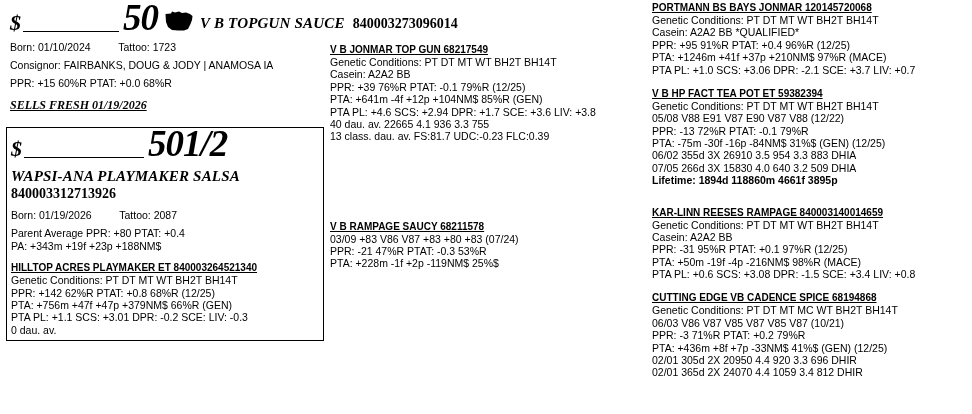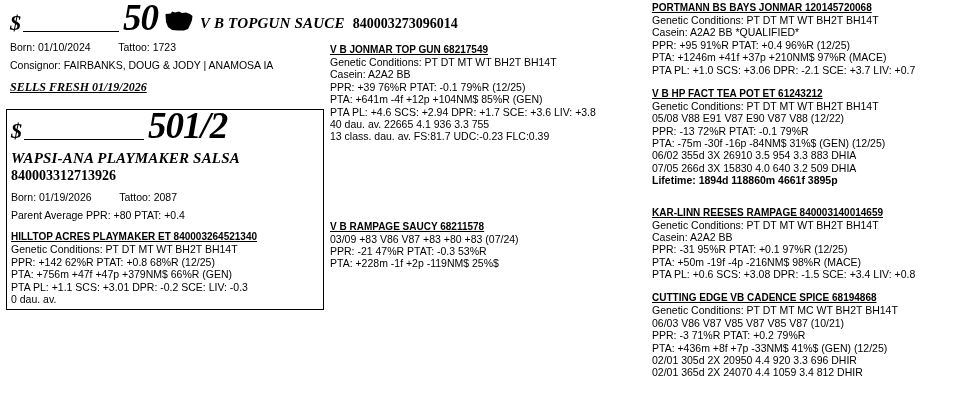--- a/index.html
+++ b/index.html
@@ -148,20 +148,21 @@
       </div>
 
       <div class="meta">
         <div style="margin-top:6px;">
           <span>Born: 01/10/2024</span>
           <span style="display:inline-block;width:22px;"></span>
           <span>Tattoo:  1723</span>
         </div>
         <div class="meta-row">Consignor: FAIRBANKS, DOUG &amp; JODY  |  ANAMOSA IA</div>
         <div class="meta-row tight">
+          <div>PPR: +15 60%R PTAT: +0.0 68%R</div>
         </div>
         <div class="sells-fresh">SELLS FRESH 01/19/2026</div>
       </div>
     </div>
 
     <div class="lot boxed" style="margin-top:10px;">
       <div class="lotnum-row">
         <span class="dollar">$</span>
         <span class="blankline" style="width:120px;"></span>
         <span class="lotnumber">50</span>
@@ -172,20 +173,21 @@
       <div class="reg-line">840003312713926</div>
 
       <div class="meta">
         <div>
           <span>Born: 01/19/2026</span>
           <span style="display:inline-block;width:22px;"></span>
           <span>Tattoo:  2087</span>
         </div>
         <div class="meta-row tight">
           <div>Parent Average PPR: +80 PTAT: +0.4</div>
+          <div>PA: +343m +19f +23p +188NM$</div>
         </div>
       </div>
 
       <div style="margin-top:10px;">
         <div class="hdr-underline">HILLTOP ACRES PLAYMAKER ET 840003264521340</div>
         <div class="tight" style="margin-top:1px;">
           <div>Genetic Conditions: PT DT MT WT BH2T BH14T</div>
           <div>PPR: +142 62%R PTAT: +0.8 68%R (12/25)</div>
           <div>PTA: +756m +47f +47p +379NM$ 66%R (GEN)</div>
           <div>PTA PL: +1.1 SCS: +3.01 DPR: -0.2 SCE: LIV: -0.3</div>
@@ -229,21 +231,21 @@
       <div class="tight" style="margin-top:1px;">
         <div>Genetic Conditions: PT DT MT WT BH2T BH14T</div>
         <div>Casein: A2A2 BB *QUALIFIED*</div>
         <div>PPR: +95 91%R PTAT: +0.4 96%R (12/25)</div>
         <div>PTA: +1246m +41f +37p +210NM$ 97%R (MACE)</div>
         <div>PTA PL: +1.0 SCS: +3.06 DPR: -2.1 SCE: +3.7 LIV: +0.7</div>
       </div>
     </div>
 
     <div class="block" style="margin-top:2px;">
-      <div class="hdr-underline">V B HP FACT TEA POT ET 61243212</div>
+      <div class="hdr-underline">V B HP FACT TEA POT ET 59382394</div>
       <div class="tight" style="margin-top:1px;">
         <div>Genetic Conditions: PT DT MT WT BH2T BH14T</div>
         <div>05/08 V88 E91 V87 E90 V87 V88 (12/22)</div>
         <div>PPR: -13 72%R PTAT: -0.1 79%R</div>
         <div>PTA: -75m -30f -16p -84NM$ 31%$ (GEN) (12/25)</div>
         <div>06/02 355d 3X 26910 3.5 954 3.3 883 DHIA</div>
         <div>07/05 266d 3X 15830 4.0 640 3.2 509 DHIA</div>
         <div class="lifetime">Lifetime: 1894d 118860m 4661f 3895p</div>
       </div>
     </div>

